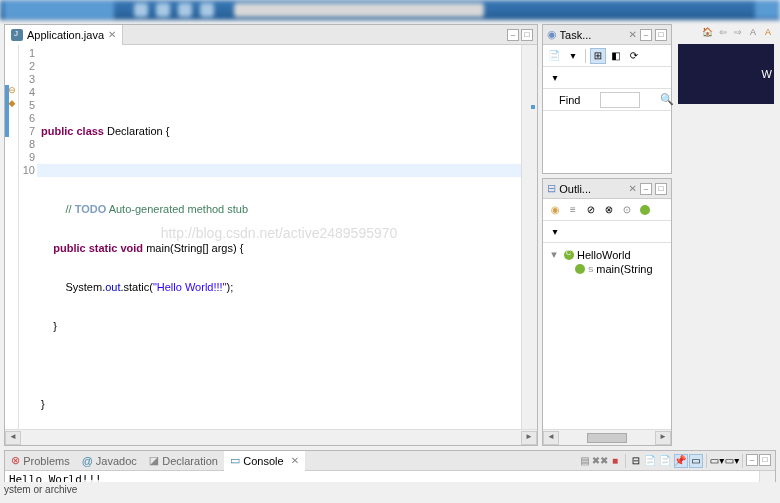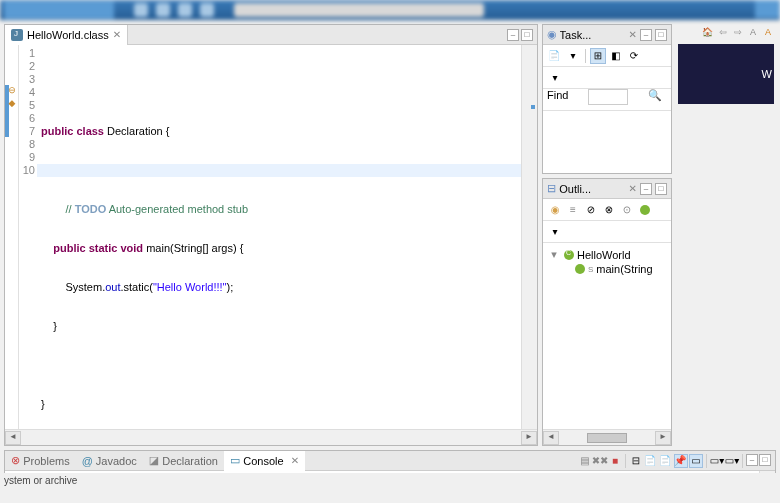--- a/index.html
+++ b/index.html
@@ -40,21 +40,21 @@
 .hscroll-btn{width:16px;height:14px;background:#e8e8e8;border:1px solid #ccc;text-align:center;font-size:8px;color:#666;cursor:pointer}
 .right-col{width:130px;display:flex;flex-direction:column;gap:4px}
 .right-col2{width:100px;display:flex;flex-direction:column}
 .panel{border:1px solid #b8b8b8;background:#fff;display:flex;flex-direction:column}
 .panel-hdr{height:20px;background:#e8e8e8;display:flex;align-items:center;padding:0 4px;border-bottom:1px solid #ccc;gap:3px}
 .panel-title{flex:1;overflow:hidden;text-overflow:ellipsis;white-space:nowrap}
 .panel-tb{height:22px;display:flex;align-items:center;gap:2px;padding:0 4px;border-bottom:1px solid #e0e0e0}
 .tb-btn{width:16px;height:16px;border:1px solid transparent;cursor:pointer;display:flex;align-items:center;justify-content:center;font-size:10px}
 .tb-btn.active{border-color:#a0c0e0;background:#d0e4f6}
 .tb-sep{width:1px;height:14px;background:#ccc;margin:0 2px}
-.find-bar{height:22px;display:flex;align-items:flex-start;padding:0 4px;gap:20px;border-bottom:1px solid #e0e0e0}
+.find-bar{height:22px;display:flex;align-items:center;padding:0 16px;gap:20px;border-bottom:1px solid #e0e0e0}
 .find-input{width:40px;height:16px;border:1px solid #ccc;padding:0 2px;font-size:10px}
 .panel-body{flex:1;padding:4px;overflow:hidden}
 .tree-item{display:flex;align-items:center;gap:3px;padding:1px 0;cursor:pointer}
 .tree-indent{width:14px;display:inline-block;text-align:center;color:#888}
 .green-dot{width:10px;height:10px;border-radius:50%;background:#7db636;display:inline-block}
 .green-dot.c{position:relative}
 .green-dot.c::after{content:"C";position:absolute;font-size:7px;color:#fff;left:2px;top:-1px}
 .thumb{background:#1a1a3e;height:60px;margin:2px;position:relative;color:#fff;display:flex;align-items:center;justify-content:flex-end;padding-right:2px;font-size:12px}
 .mini-tb{height:18px;display:flex;align-items:center;gap:3px;padding:0 2px;justify-content:flex-end}
 .mini-tb span{width:12px;height:12px;font-size:9px;color:#888;cursor:pointer;text-align:center}
@@ -62,21 +62,21 @@
 .btm-tabs{height:20px;background:#e8e8e8;display:flex;align-items:center;border-bottom:1px solid #ccc}
 .btm-tab{display:flex;align-items:center;gap:3px;padding:0 6px;height:20px;cursor:pointer;color:#666}
 .btm-tab.active{background:#fff;color:#000}
 .btm-tools{margin-left:auto;display:flex;gap:1px;padding-right:4px}
 .btm-tools .tb-btn{width:14px;height:14px}
 .console-hdr{padding:2px 4px;font-size:10px;color:#666;font-family:Consolas,monospace}
 .console-out{flex:1;padding:2px 4px;font-family:Consolas,monospace;font-size:11px}
 .console-scroll{width:16px;background:#f0f0f0;border-left:1px solid #ddd}
 .btm-body{flex:1;display:flex}
 .btm-content{flex:1;display:flex;flex-direction:column}
-.status{position:absolute;bottom:0;left:0;right:0;height:30px;padding:2px 4px;font-size:10px;color:#444;background:#f0f0f0}
+.status{position:absolute;bottom:0;left:0;right:0;height:21px;padding:2px 4px;font-size:10px;color:#444;background:#f0f0f0}
 .blue-bar{position:absolute;left:0;width:4px;background:#5a9bd4}
 </style>
 </head>
 <body>
 
 <div class="browser-bar">
   <div class="browser-tab"></div>
   <div class="browser-ctrl">
       <span></span>
       <span></span>
@@ -87,21 +87,21 @@
   <div class="browser-right"></div>
 </div>
 
 <div class="ide">
 <div class="row">
 
 <div class="editor-wrap">
   <div class="tab-bar">
     <div class="tab">
       <span class="tab-icon j-icon"></span>
-      <span>HelloWorld.class</span>
+      <span>Application.java</span>
       <span class="tab-close">✕</span>
     </div>
     <div class="tab-ctrls">
       <span class="tab-ctrl">‒</span>
       <span class="tab-ctrl">□</span>
     </div>
   </div>
   <div class="code-area">
     <div class="marker-col">
       <div class="blue-bar" style="top:40px;height:52px"></div>
@@ -125,20 +125,21 @@
       <div class="code-line"></div>
       <div class="code-line"><span class="kw">public</span> <span class="kw">class</span> <span>Declaration {</span></div>
       <div class="code-line"></div>
       <div class="code-line">        <span class="cm">// </span><span class="todo">TODO</span><span class="cm"> Auto-generated method stub</span></div>
       <div class="code-line">    <span class="kw">public static void</span> <span>main(String[] args) {</span></div>
       <div class="code-line">        <span>System.</span><span class="fld">out</span><span>.static(</span><span class="str">"Hello World!!!"</span><span>);</span></div>
       <div class="code-line">    <span>}</span></div>
       <div class="code-line"></div>
       <div class="code-line"><span>}</span></div>
       
+      <div class="watermark">http://blog.csdn.net/active2489595970</div>
     </div>
     <div class="vscroll">
       <div class="vscroll-mark" style="top:60px"></div>
     </div>
   </div>
   <div class="hscroll">
     <span class="hscroll-btn">◄</span>
     <span style="flex:1"></span>
     <span class="hscroll-btn">►</span>
   </div>

